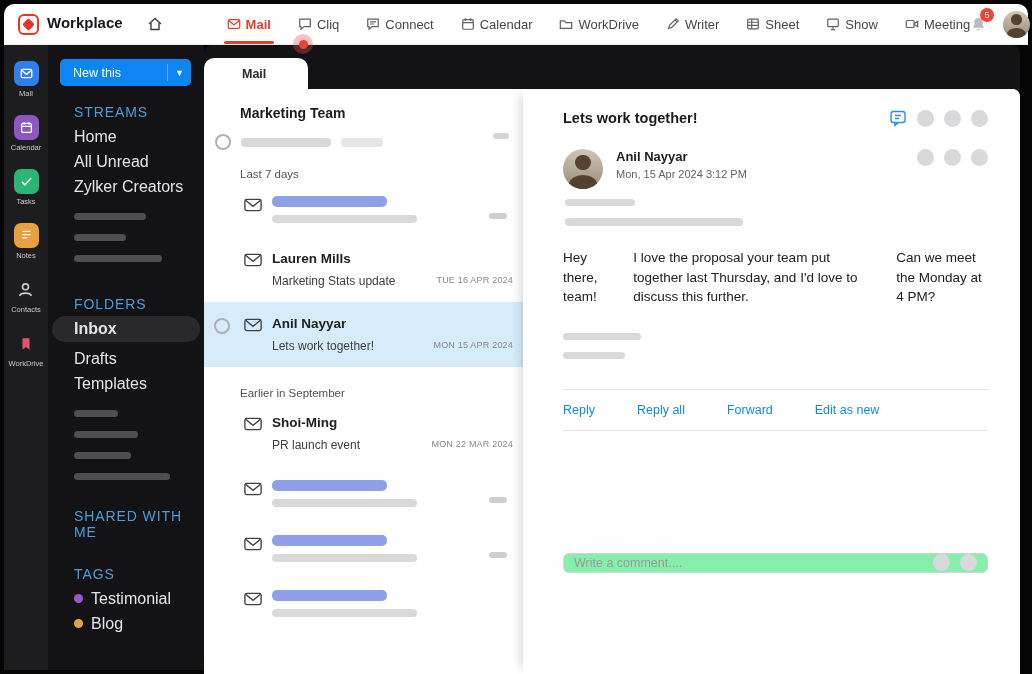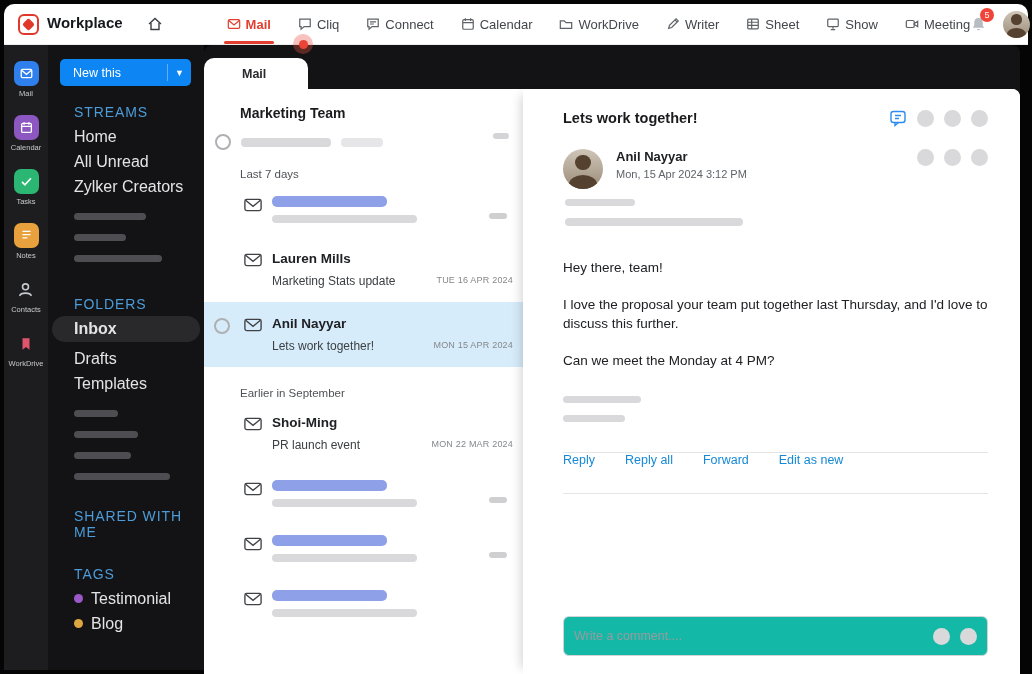--- a/index.html
+++ b/index.html
@@ -81,30 +81,30 @@
   .reader{flex:1;box-shadow:-7px 0 12px -6px rgba(0,0,0,.20);padding:20px 32px 0 40px;position:relative;border-top-right-radius:8px;background:#fff}
   .r-head{display:flex;align-items:center}
   .r-title{font-size:14.5px;font-weight:bold;color:#1b1b1e;flex:1}
   .icon-row{display:flex;gap:10px;align-items:center}
   .circ{width:17px;height:17px;border-radius:50%;background:#d9d9db;flex:none}
   .r-sender{display:flex;gap:13px;margin-top:22px;align-items:flex-start}
   .r-s-name{font-size:13px;font-weight:bold;color:#202124}
   .r-s-time{font-size:11px;color:#5f6368;margin-top:4px}
   .r-sk1{margin:10px 0 0 2px}
   .r-sk2{margin:12px 0 0 2px}
-  .r-body{margin-top:32px;display:flex;flex-direction:column;gap:17px;max-width:430px}
+  .r-body{margin-top:22px;display:flex;flex-direction:row;gap:27px;max-width:430px}
   .r-body p{font-size:13.5px;color:#202124;line-height:1.45}
   .sig-sk1{margin-top:26px}
   .sig-sk2{margin-top:12px}
   .rule{border:none;border-top:1px solid #e4e4e6;margin-top:30px}
   .rule2{margin-top:0}
-  .r-actions{display:flex;gap:30px;align-items:flex-start;height:40px}
+  .r-actions{display:flex;gap:42px;align-items:center;height:40px}
   .r-actions a{font-size:12.5px;color:#1689d6;text-decoration:none;cursor:pointer}
   .comment-row{display:flex;align-items:center;margin-top:122px}
-  .comment-box{flex:1;height:40px;border:1px solid #d4d4d6;border-radius:6px;display:flex;align-items:center;padding:0 10px;gap:10px;background:#14b8a6}
+  .comment-box{flex:1;height:20px;border:1px solid #d4d4d6;border-radius:6px;display:flex;align-items:center;padding:0 10px;gap:10px;background:#86efac}
   .comment-box input{flex:1;border:none;outline:none;font-size:12.5px;font-family:inherit;color:#333;background:transparent}
   .comment-box input::placeholder{color:#9a9a9e}
 
   
   .click-dot{position:absolute;left:293px;top:34px;width:20px;height:20px;border-radius:50%;background:rgba(235,80,70,.35);display:grid;place-items:center;z-index:50;pointer-events:none}
   .click-dot::before{content:"";width:9px;height:9px;border-radius:50%;background:#e94436}
 </style>
 </head>
 <body>
 

